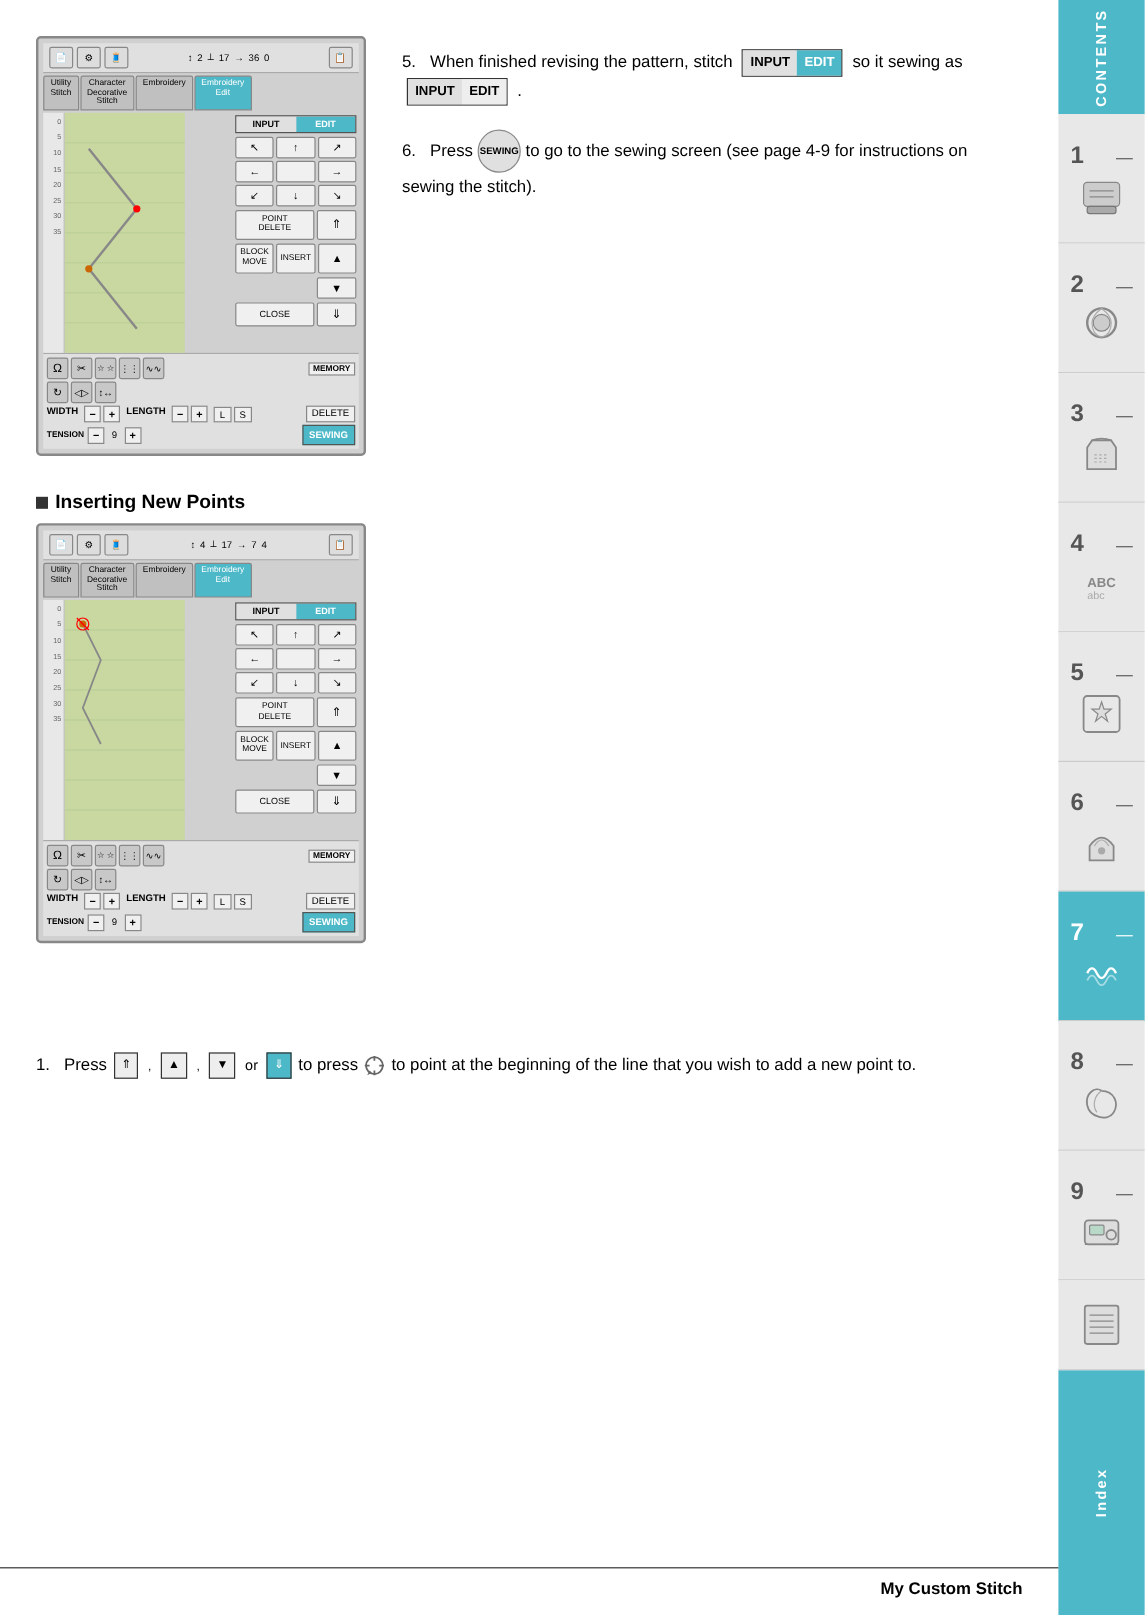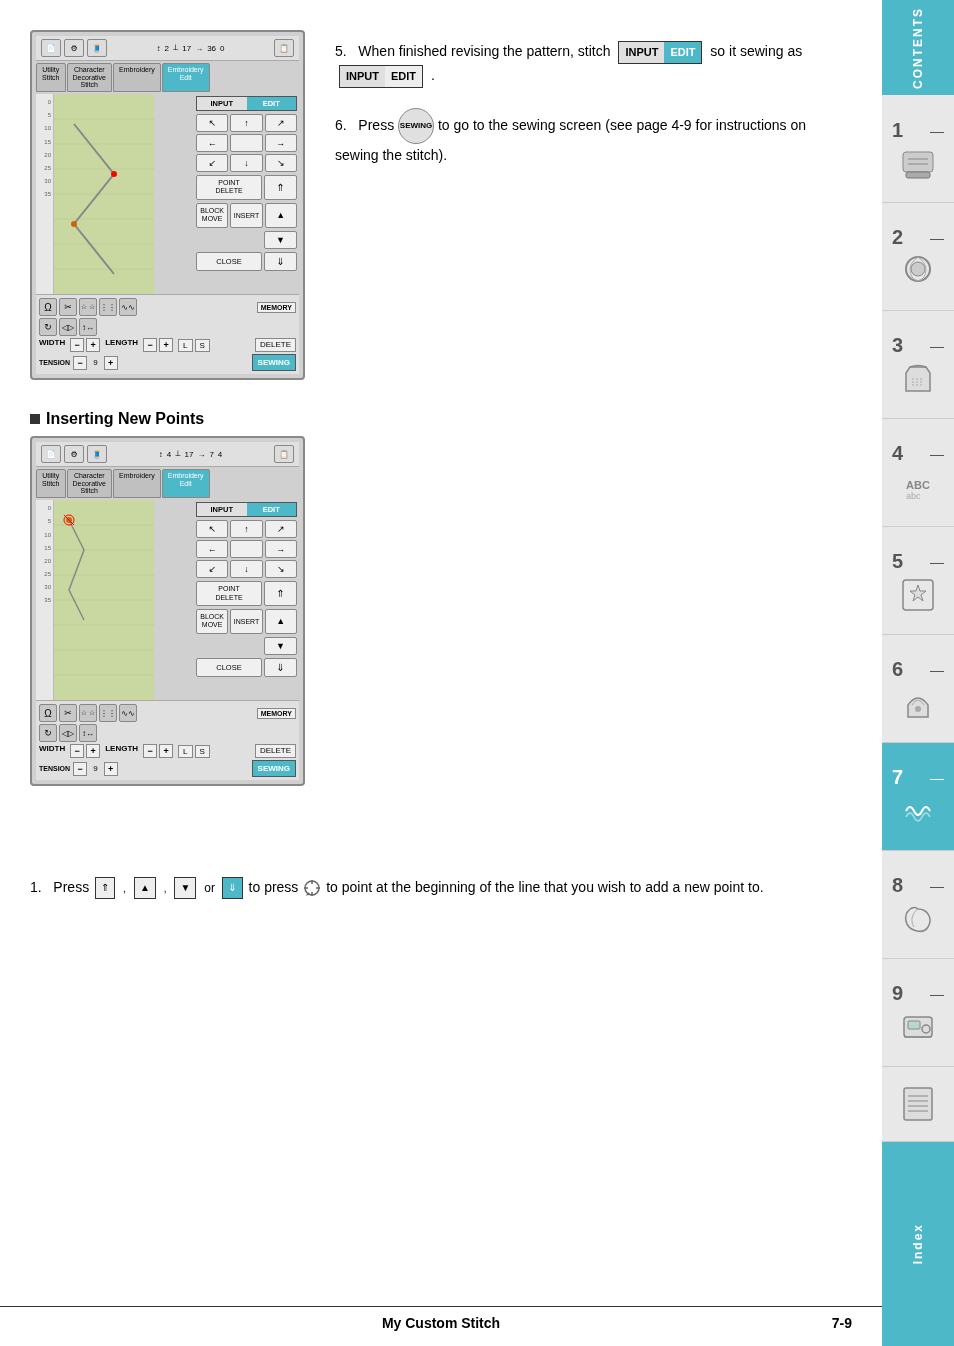--- a/index.html
+++ b/index.html
@@ -832,14 +832,13 @@
         <span> to point at the beginning of the line that you wish to add a new point to.</span>
       </div>
     </div>
   </div>
 
 </div>
 
 <div class="page-footer">
   <div style="flex:1;"></div>
   <div style="font-weight:bold; font-size:14px;">My Custom Stitch</div>
-  <div style="flex:1; text-align:right; font-weight:bold; font-size:14px;">7-9</div>
 </div>
 
 </body></html>

